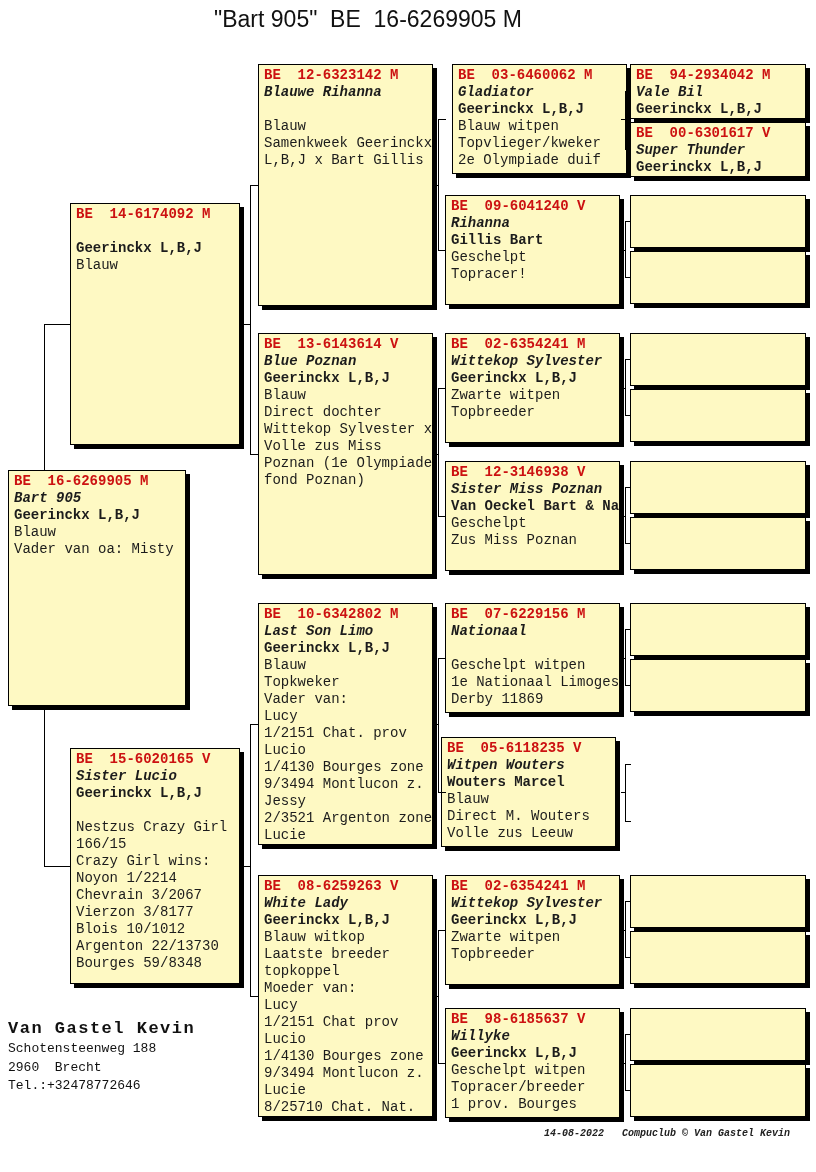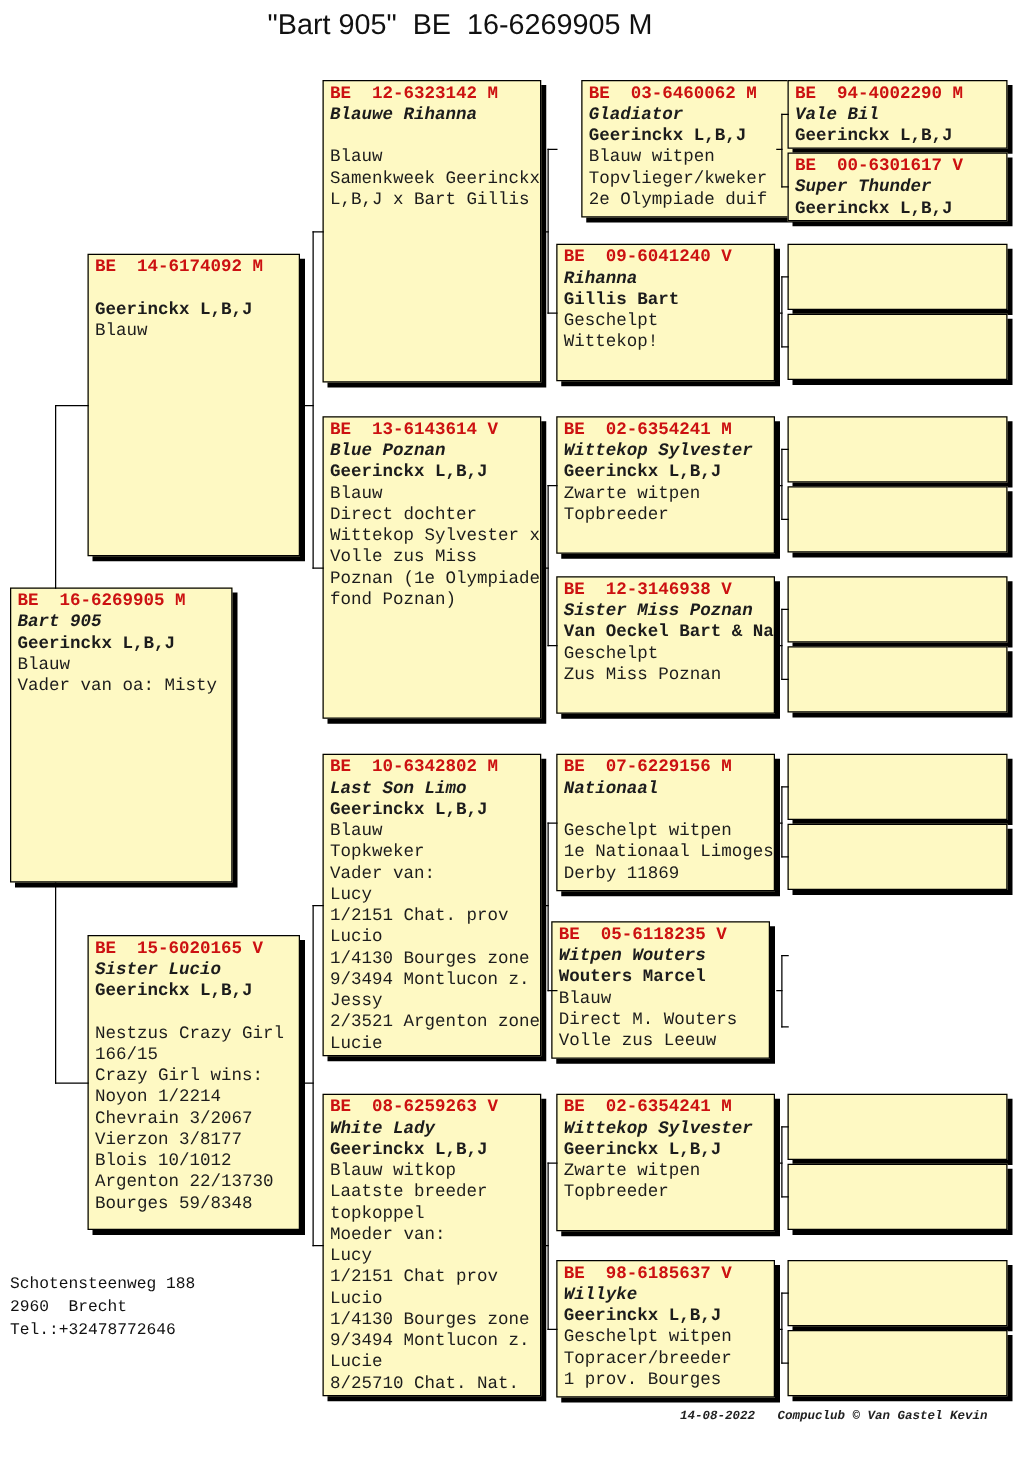--- a/index.html
+++ b/index.html
@@ -102,34 +102,34 @@
       <div class="ln n">Moeder van:</div>
       <div class="ln n">Lucy</div>
       <div class="ln n">1/2151 Chat prov</div>
       <div class="ln n">Lucio</div>
       <div class="ln n">1/4130 Bourges zone</div>
       <div class="ln n">9/3494 Montlucon z.</div>
       <div class="ln n">Lucie</div>
       <div class="ln n">8/25710 Chat. Nat.</div>
     </div>
 
-  <div class="box" style="left:465px;top:64px;width:175px;height:110px">
+  <div class="box" style="left:452px;top:64px;width:175px;height:110px">
       <div class="ring">BE  03-6460062 M</div>
       <div class="ln ni">Gladiator</div>
       <div class="ln b">Geerinckx L,B,J</div>
       <div class="ln n">Blauw witpen</div>
       <div class="ln n">Topvlieger/kweker</div>
       <div class="ln n">2e Olympiade duif</div>
     </div>
   <div class="box" style="left:445px;top:195px;width:175px;height:110px">
       <div class="ring">BE  09-6041240 V</div>
       <div class="ln ni">Rihanna</div>
       <div class="ln b">Gillis Bart</div>
       <div class="ln n">Geschelpt</div>
-      <div class="ln n">Wittekop!</div>
+      <div class="ln n">Topracer!</div>
     </div>
   <div class="box" style="left:445px;top:333px;width:175px;height:110px">
       <div class="ring">BE  02-6354241 M</div>
       <div class="ln ni">Wittekop Sylvester</div>
       <div class="ln b">Geerinckx L,B,J</div>
       <div class="ln n">Zwarte witpen</div>
       <div class="ln n">Topbreeder</div>
     </div>
   <div class="box" style="left:445px;top:461px;width:175px;height:110px">
       <div class="ring">BE  12-3146938 V</div>
@@ -164,21 +164,21 @@
   <div class="box" style="left:445px;top:1008px;width:175px;height:110px">
       <div class="ring">BE  98-6185637 V</div>
       <div class="ln ni">Willyke</div>
       <div class="ln b">Geerinckx L,B,J</div>
       <div class="ln n">Geschelpt witpen</div>
       <div class="ln n">Topracer/breeder</div>
       <div class="ln n">1 prov. Bourges</div>
     </div>
 
   <div class="box" style="left:630px;top:64px;width:176px;height:55px">
-      <div class="ring">BE  94-4002290 M</div>
+      <div class="ring">BE  94-2934042 M</div>
       <div class="ln ni">Vale Bil</div>
       <div class="ln b">Geerinckx L,B,J</div>
     </div>
   <div class="box" style="left:630px;top:122px;width:176px;height:55px">
       <div class="ring">BE  00-6301617 V</div>
       <div class="ln ni">Super Thunder</div>
       <div class="ln b">Geerinckx L,B,J</div>
     </div>
 
   <div class="box" style="left:630px;top:195px;width:176px;height:53px"></div>
@@ -263,20 +263,21 @@
   <i class="vl" style="left:625px;top:901px;height:57px"></i>
   <i class="hl" style="left:625px;top:901px;width:6px"></i>
   <i class="hl" style="left:625px;top:957px;width:6px"></i>
 
   <i class="hl" style="left:621px;top:1063px;width:5px"></i>
   <i class="vl" style="left:625px;top:1034px;height:57px"></i>
   <i class="hl" style="left:625px;top:1034px;width:6px"></i>
   <i class="hl" style="left:625px;top:1090px;width:6px"></i>
 
   <div class="owner">
+    <div class="oname">Van Gastel Kevin</div>
     <div class="addr">Schotensteenweg 188</div>
     <div class="addr">2960  Brecht</div>
     <div class="addr">Tel.:+32478772646</div>
   </div>
 
   <div class="footer">14-08-2022   Compuclub © Van Gastel Kevin</div>
 
 </div>
 
 </body></html>

